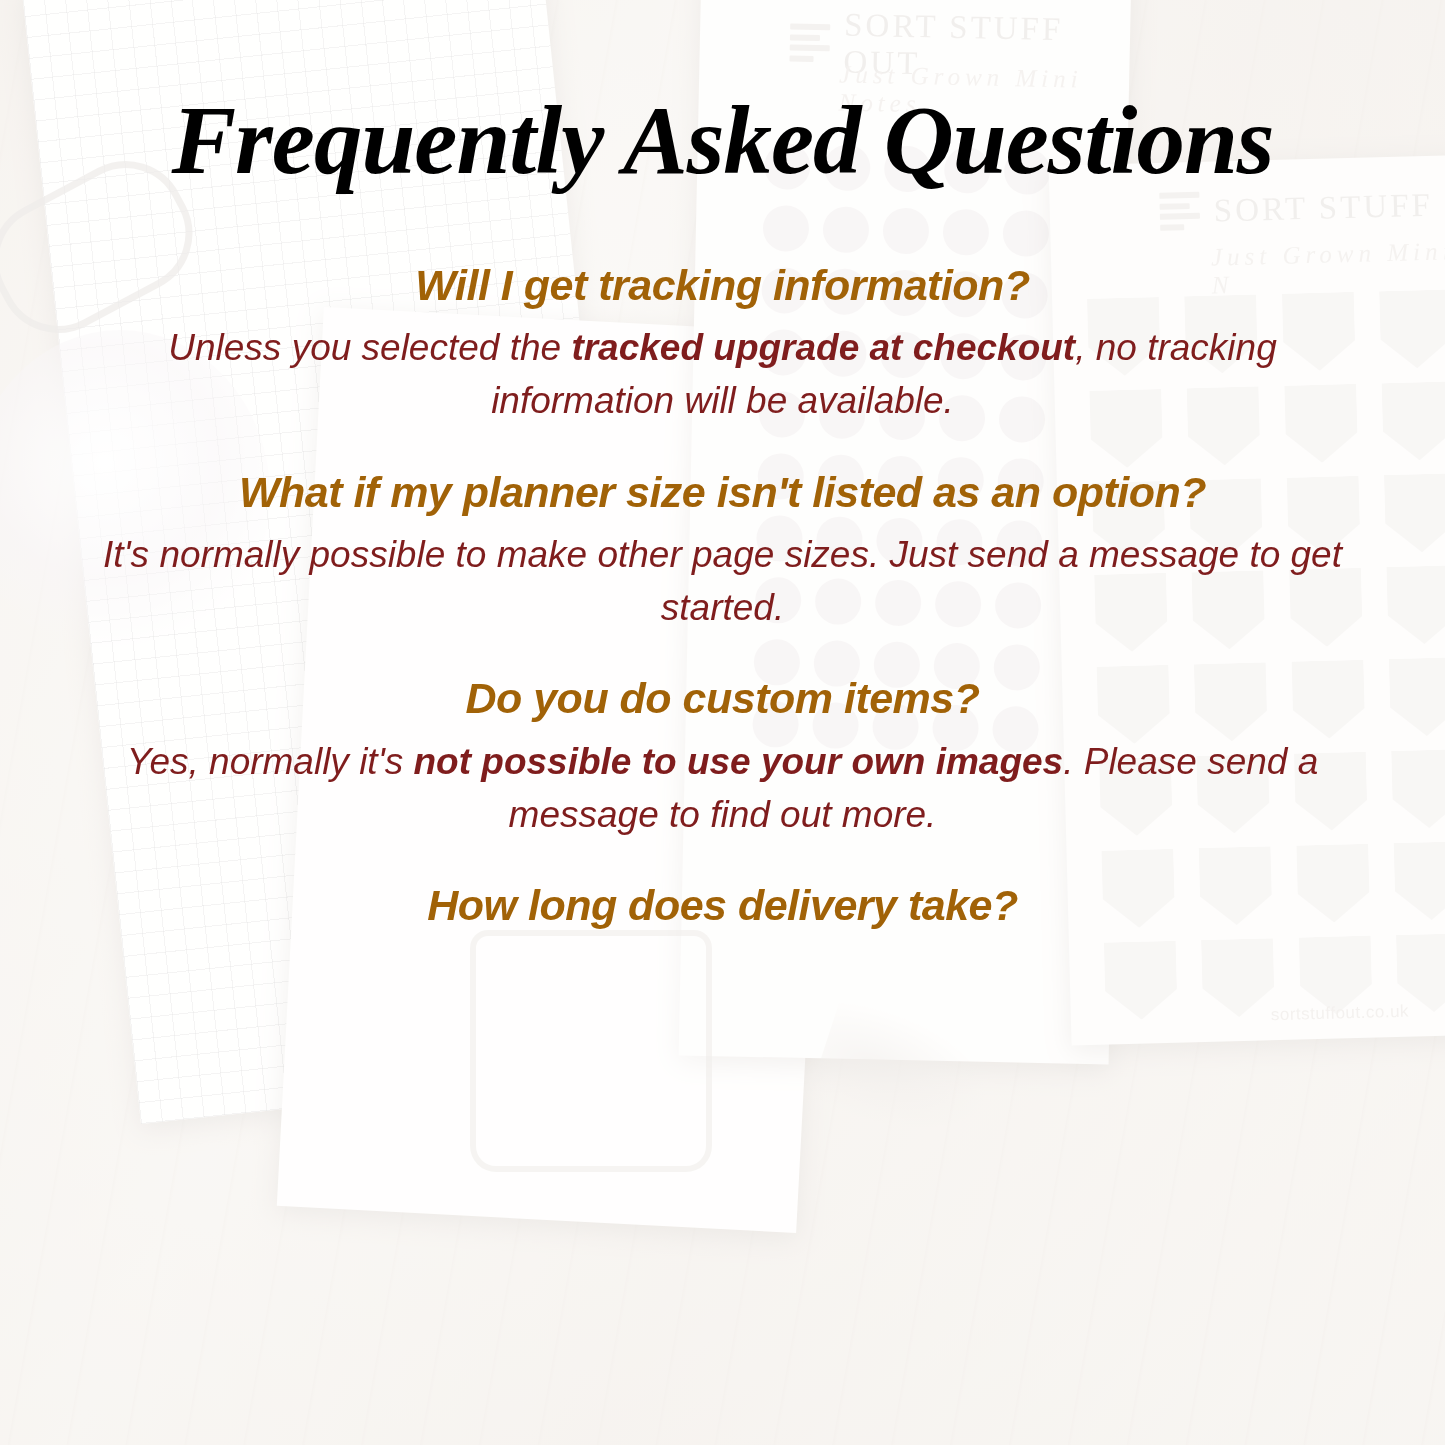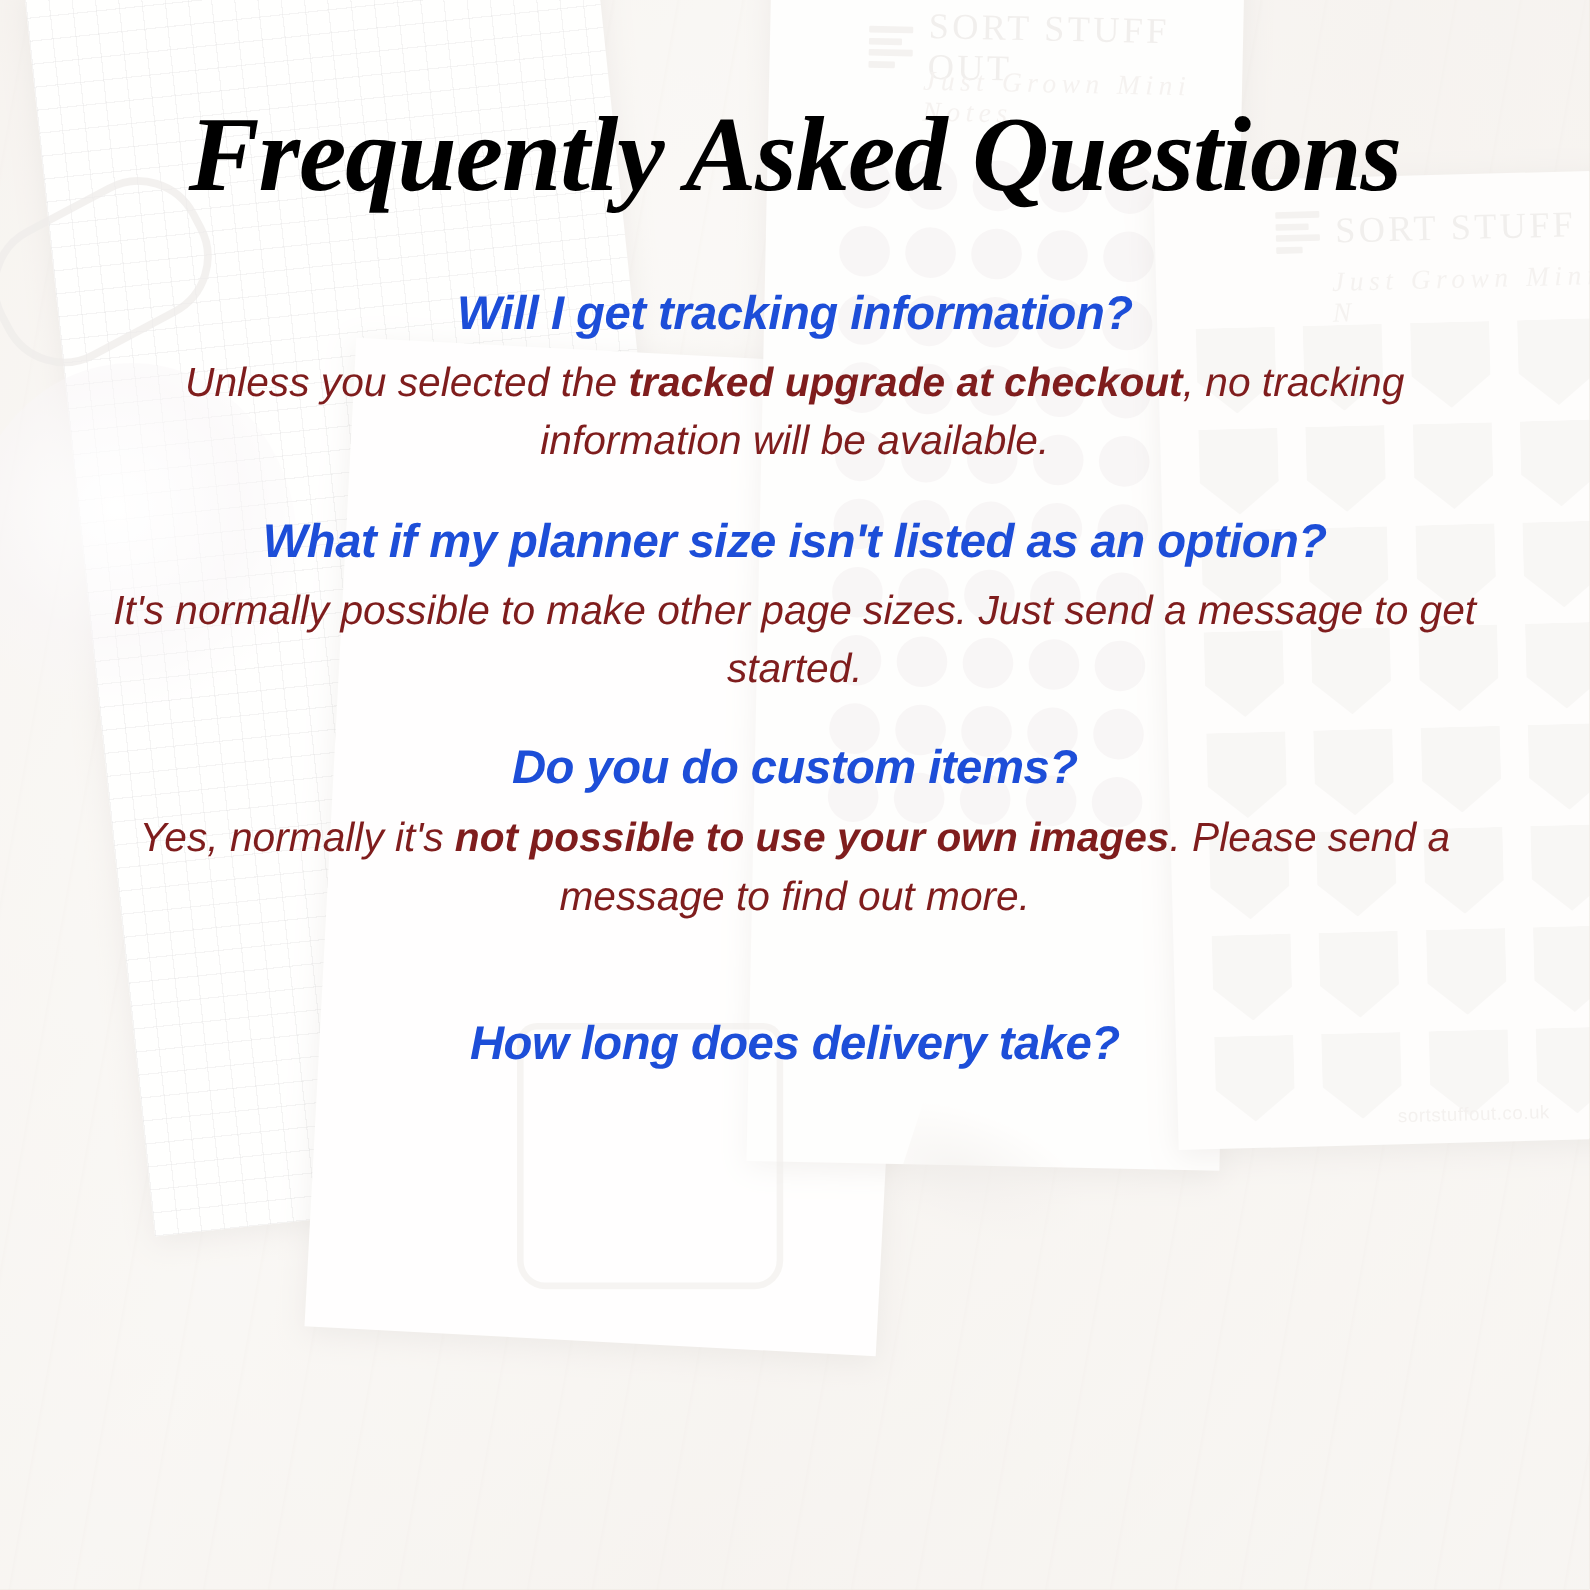--- a/index.html
+++ b/index.html
@@ -206,26 +206,26 @@
     margin-top: 72px;
     display: flex;
     flex-direction: column;
     align-items: center;
   }
   .faq-item {
     width: 100%;
     text-align: center;
     margin-bottom: 40px;
   }
-  .faq-item:last-child { margin-bottom: 0; margin-top: 44px; }
+  .faq-item:last-child { margin-bottom: 0; }
   .faq-q {
     font-family: "Liberation Sans", sans-serif;
     font-weight: bold;
     font-size: 43px;
-    color: #1d4ed8;
+    color: #a16207;
     line-height: 1.12;
     margin: 0 0 12px 0;
     letter-spacing: -0.5px;
   }
   .faq-a {
     font-family: "Liberation Sans", sans-serif;
     font-weight: 400;
     font-size: 37px;
     color: #7f1d1d;
     line-height: 1.44;

